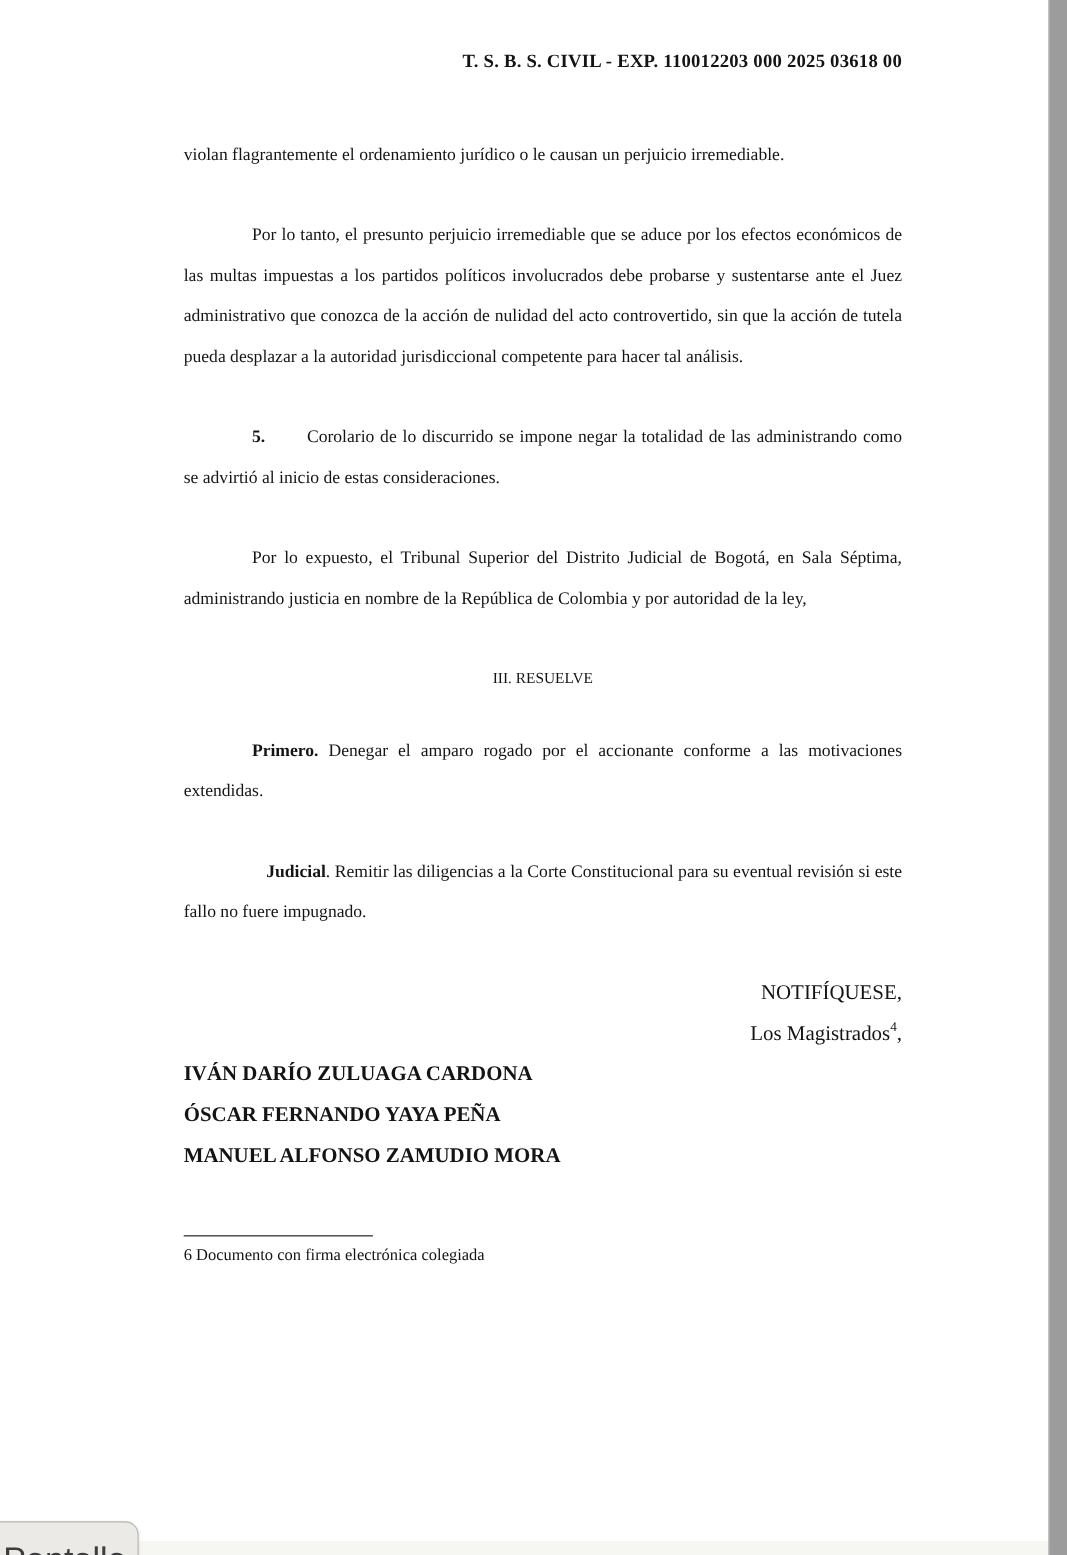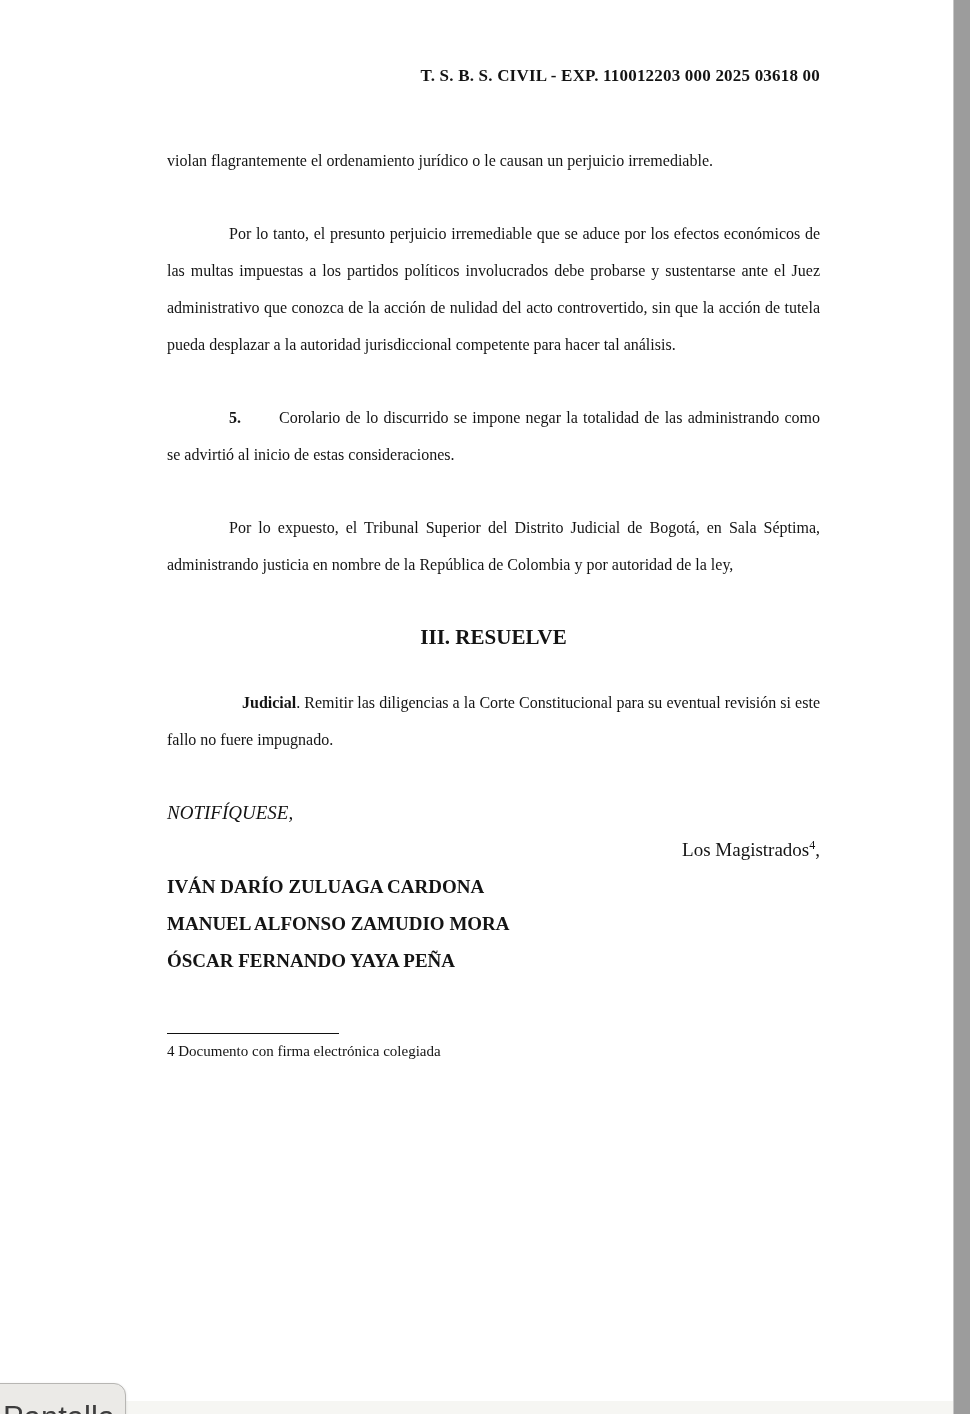--- a/index.html
+++ b/index.html
@@ -10,50 +10,49 @@
     background:#ffffff;
     overflow:hidden;
     font-family:"Liberation Serif","DejaVu Serif",serif;
     color:#141414;
   }
   #content{
     position:relative;
     box-sizing:border-box;
     width:970px;
     padding:46px 150px 0 167px;
-    margin-top:20px;
   }
   .doc-header{
     text-align:right;
     font-weight:bold;
     font-size:17px;
     line-height:20px;
     letter-spacing:.2px;
     margin:0 0 56px 0;
   }
   .para{
     font-size:16px;
     line-height:37px;
     text-align:justify;
     margin:0 0 36px 0;
   }
   .indent{text-indent:62px;}
   .indent-lg{text-indent:75px;}
   .b{font-weight:bold;}
   .tab{display:inline-block;width:38px;}
   .heading{
-    font-size:21px;
+    font-size:14px;
     line-height:37px;
-    font-weight:bold;
+    font-weight:normal;
     text-align:center;
     margin:28px 0 28px 0;
   }
   .rule-para{margin:0 0 36px 0;}
   .sig-block{margin:36px 0 0 0;font-size:19px;line-height:37px;}
-  .sig-center{text-align:left;font-style:italic;}
+  .sig-center{text-align:right;}
   .sig-left{text-align:right;padding-left:48px;}
   .sig-name{text-align:left;font-weight:bold;}
   sup{font-size:12px;line-height:0;vertical-align:super;}
   .footnote-sep{
     margin:54px 0 0 0;
     width:172px;
     border:none;
     border-top:1px solid #111;
     height:0;
   }
@@ -103,34 +102,35 @@
     <p class="para">violan flagrantemente el ordenamiento jurídico o le causan un perjuicio irremediable.</p>
 
     <p class="para indent">Por lo tanto, el presunto perjuicio irremediable que se aduce por los efectos económicos de las multas impuestas a los partidos políticos involucrados debe probarse y sustentarse ante el Juez administrativo que conozca de la acción de nulidad del acto controvertido, sin que la acción de tutela pueda desplazar a la autoridad jurisdiccional competente para hacer tal análisis.</p>
 
     <p class="para indent"><span class="b">5.</span><span class="tab"></span><span>Corolario de lo discurrido se impone negar la totalidad de las administrando como se advirtió al inicio de estas consideraciones.</span></p>
 
     <p class="para indent">Por lo expuesto, el Tribunal Superior del Distrito Judicial de Bogotá, en Sala Séptima, administrando justicia en nombre de la República de Colombia y por autoridad de la ley,</p>
 
     <div class="heading">III. RESUELVE</div>
 
+    <p class="para indent rule-para"><span class="b">Primero.</span><span> Denegar el amparo rogado por el accionante conforme a las motivaciones extendidas.</span></p>
 
 
     <p class="para indent-lg rule-para"><span class="b">Judicial</span><span>. Remitir las diligencias a la Corte Constitucional para su eventual revisión si este fallo no fuere impugnado.</span></p>
 
     <div class="sig-block">
       <div class="sig-center">NOTIFÍQUESE,</div>
       <div class="sig-left"><span>Los Magistrados</span><sup>4</sup><span>,</span></div>
       <div class="sig-name">IVÁN DARÍO ZULUAGA CARDONA</div>
+      <div class="sig-name">ÓSCAR FERNANDO YAYA PEÑA</div>
       <div class="sig-name">MANUEL ALFONSO ZAMUDIO MORA</div>
-      <div class="sig-name">ÓSCAR FERNANDO YAYA PEÑA</div>
     </div>
 
     <hr class="footnote-sep">
-    <div class="footnote">4 Documento con firma electrónica colegiada</div>
+    <div class="footnote">6 Documento con firma electrónica colegiada</div>
 
   </div>
 
   <div class="bottom-strip"></div>
 
   <div class="scrollbar"></div>
 
   <div class="screen-button"><span>Pantalla</span></div>
 
 </div>

